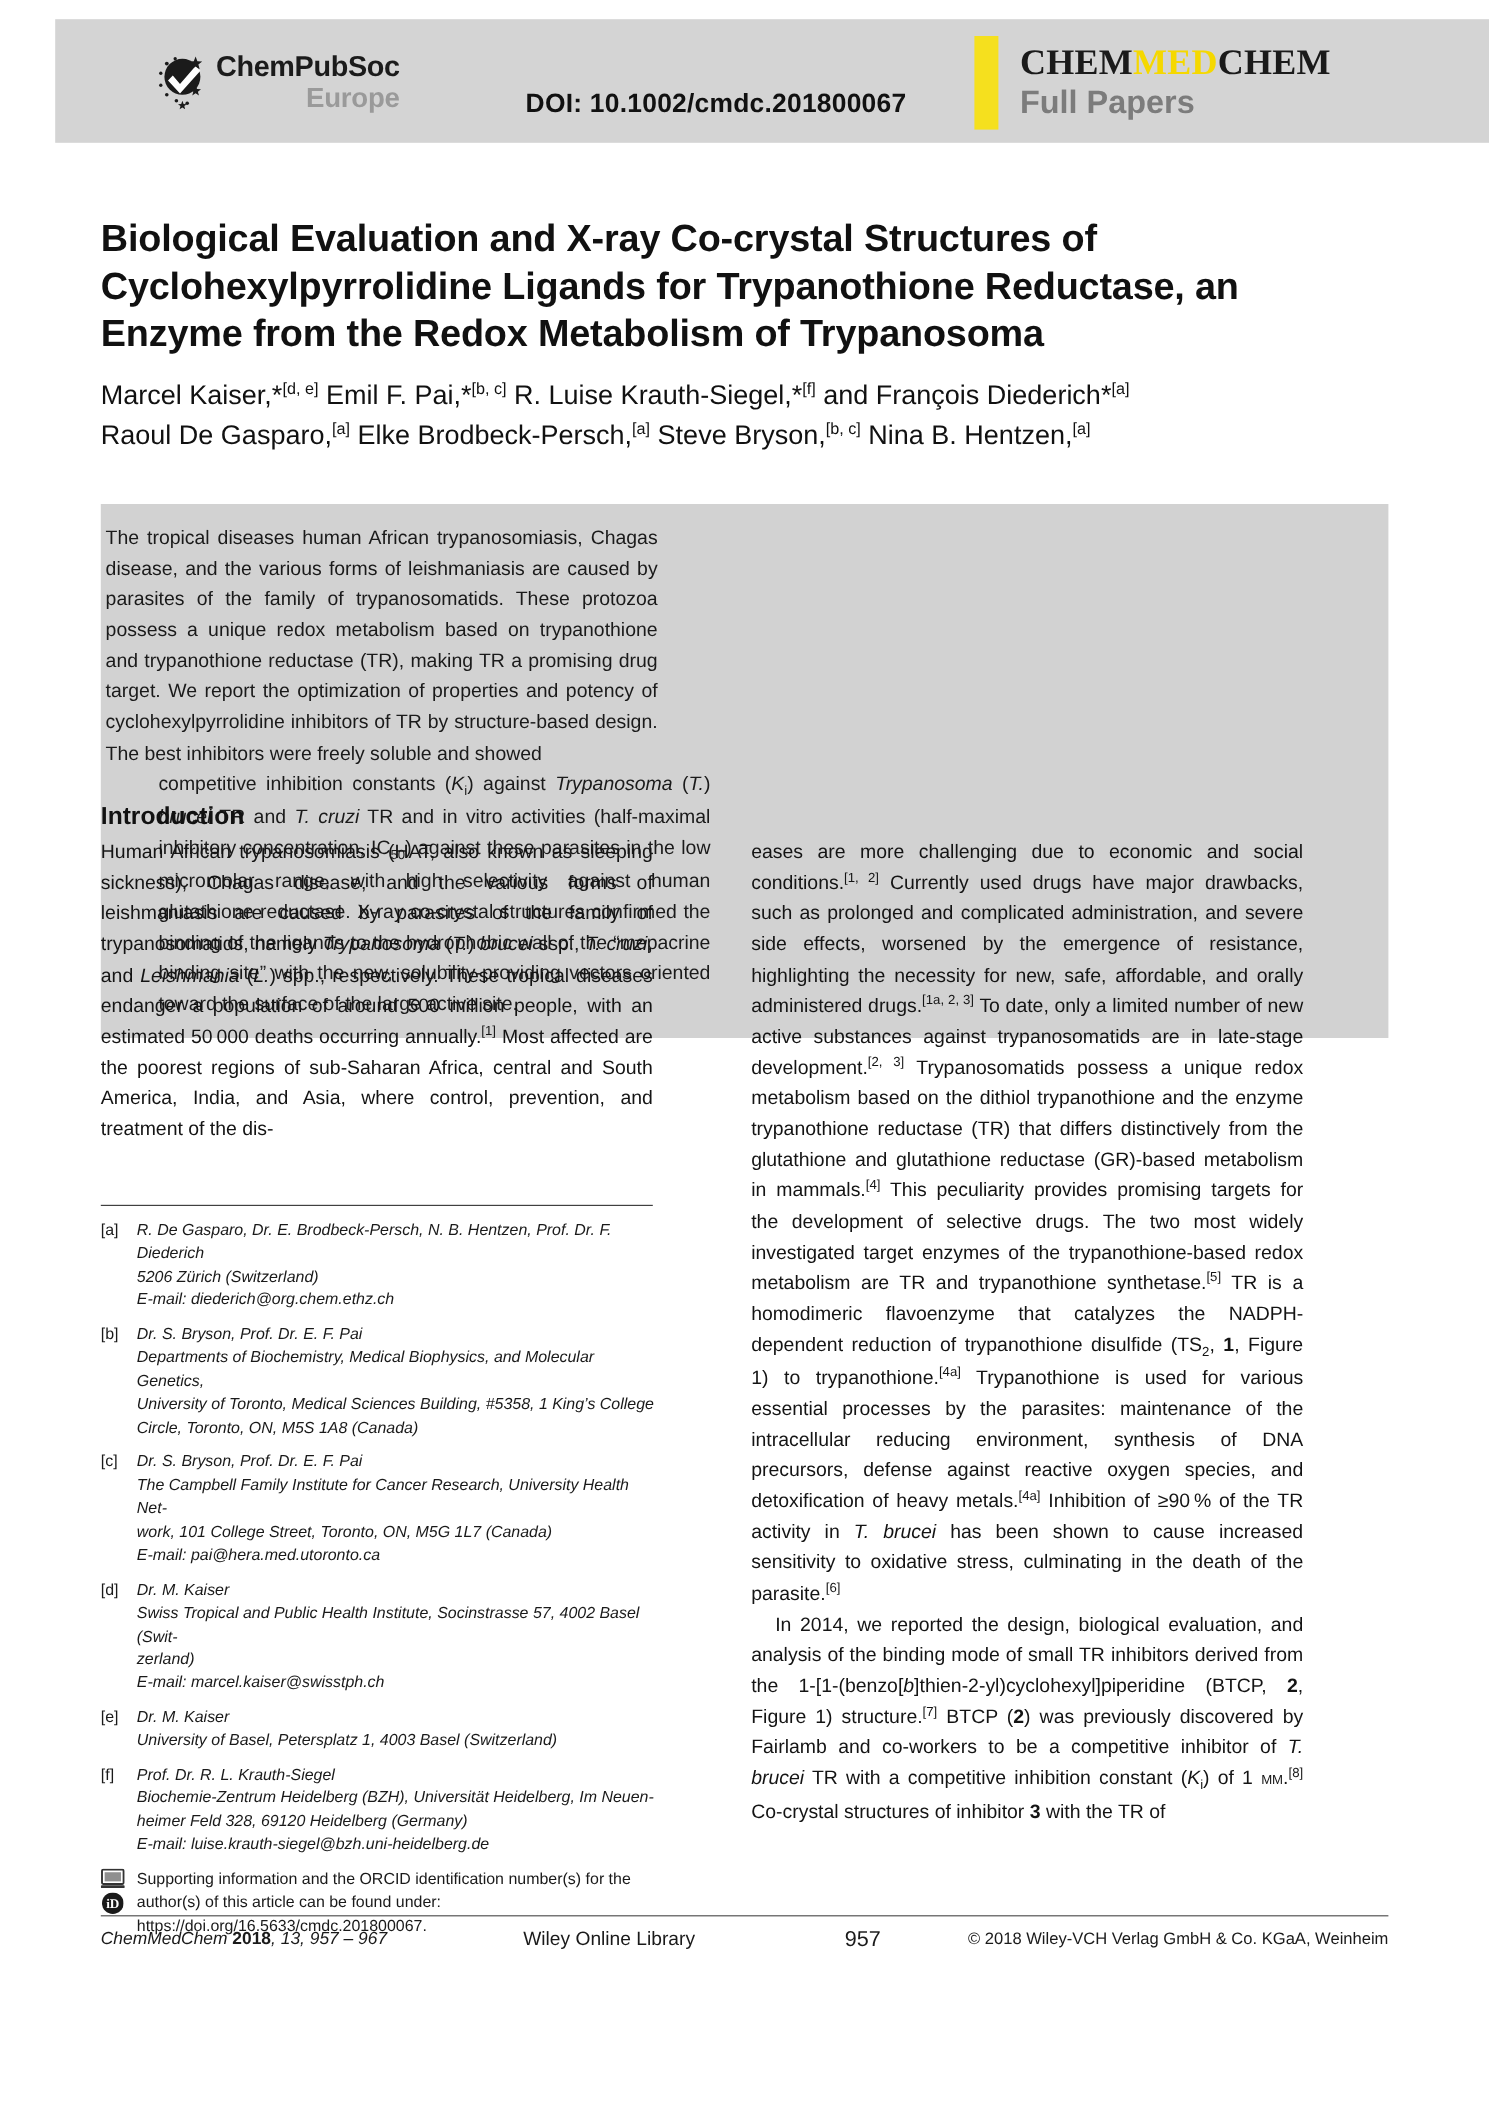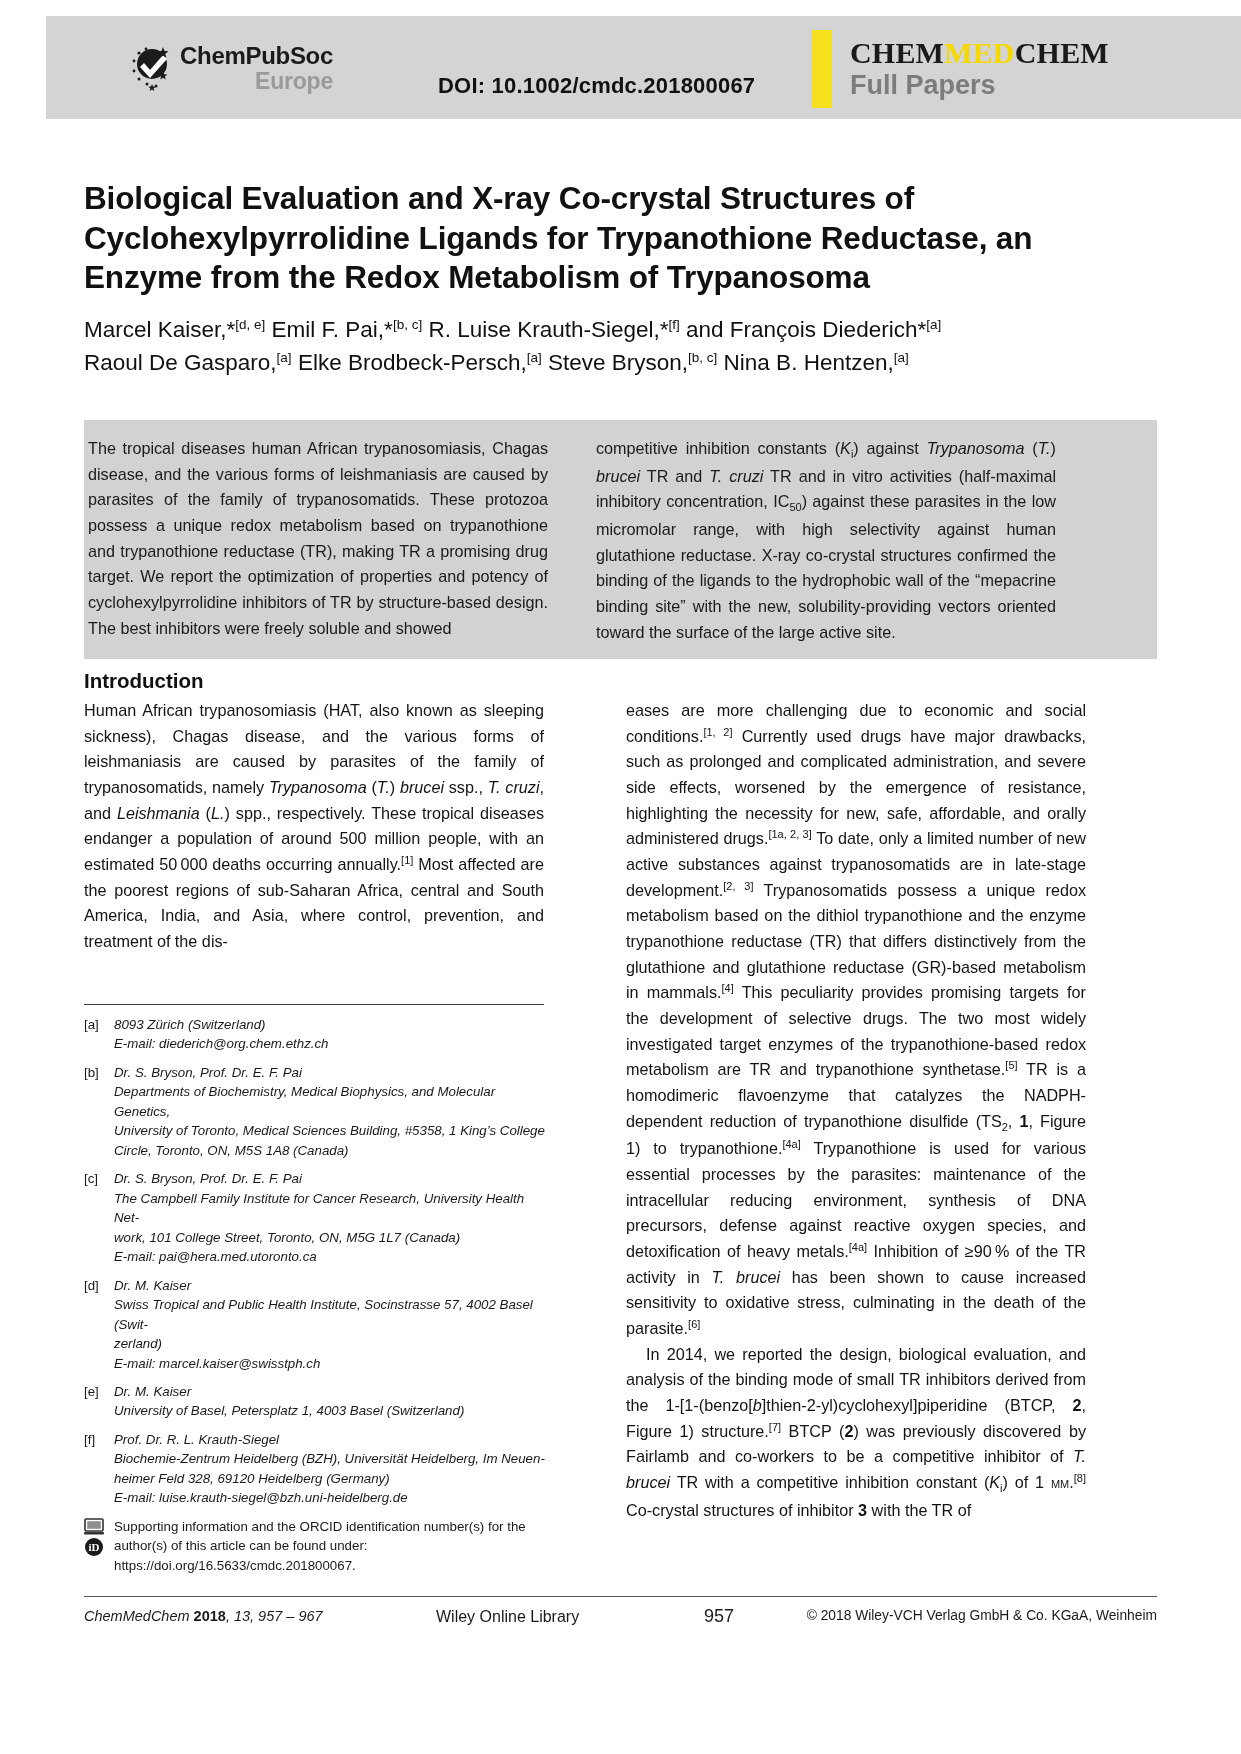--- a/index.html
+++ b/index.html
@@ -121,20 +121,21 @@
 
   
   .abstract {
     position: absolute;
     left: 84px; top: 420px;
     width: 1073px;
     background: #d2d2d2;
     padding: 16px 0 14px 0;
     box-sizing: border-box;
     display: flex;
+    flex-direction: column;
   }
   .abstract-col {
     width: 460px;
     font-size: 16.2px;
     line-height: 1.585;
     text-align: justify;
     color: #1a1a1a;
     padding: 0 0 0 0;
   }
   .abstract-col.left { margin-left: 4px; }
@@ -324,21 +325,22 @@
   <div class="col-right">
     <p>eases are more challenging due to economic and social conditions.<sup class="ref">[1, 2]</sup> Currently used drugs have major drawbacks, such as prolonged and complicated administration, and severe side effects, worsened by the emergence of resistance, highlighting the necessity for new, safe, affordable, and orally administered drugs.<sup class="ref">[1a, 2, 3]</sup> To date, only a limited number of new active substances against trypanosomatids are in late-stage development.<sup class="ref">[2, 3]</sup> Trypanosomatids possess a unique redox metabolism based on the dithiol trypanothione and the enzyme trypanothione reductase (TR) that differs distinctively from the glutathione and glutathione reductase (GR)-based metabolism in mammals.<sup class="ref">[4]</sup> This peculiarity provides promising targets for the development of selective drugs. The two most widely investigated target enzymes of the trypanothione-based redox metabolism are TR and trypanothione synthetase.<sup class="ref">[5]</sup> TR is a homodimeric flavoenzyme that catalyzes the NADPH-dependent reduction of trypanothione disulfide (TS<sub class="sb">2</sub>, <b>1</b>, Figure 1) to trypanothione.<sup class="ref">[4a]</sup> Trypanothione is used for various essential processes by the parasites: maintenance of the intracellular reducing environment, synthesis of DNA precursors, defense against reactive oxygen species, and detoxification of heavy metals.<sup class="ref">[4a]</sup> Inhibition of ≥90 % of the TR activity in <i>T. brucei</i> has been shown to cause increased sensitivity to oxidative stress, culminating in the death of the parasite.<sup class="ref">[6]</sup></p>
     <p class="indent">In 2014, we reported the design, biological evaluation, and analysis of the binding mode of small TR inhibitors derived from the 1-[1-(benzo[<i>b</i>]thien-2-yl)cyclohexyl]piperidine (BTCP, <b>2</b>, Figure 1) structure.<sup class="ref">[7]</sup> BTCP (<b>2</b>) was previously discovered by Fairlamb and co-workers to be a competitive inhibitor of <i>T. brucei</i> TR with a competitive inhibition constant (<i>K</i><sub class="sb">i</sub>) of 1 <span class="sc">μm</span>.<sup class="ref">[8]</sup> Co-crystal structures of inhibitor <b>3</b> with the TR of</p>
   </div>
 
   <div class="fn-rule"></div>
   <div class="footnotes" id="footnote-container">
       <div class="fn-item">
         <div class="fn-label">[a]</div>
         <div class="fn-body">
-          <span class="fn-line">8093 Zürich (Switzerland)</span>
+          <span class="fn-line">R. De Gasparo, Dr. E. Brodbeck-Persch, N. B. Hentzen, Prof. Dr. F. Diederich</span>
+          <span class="fn-line">5206 Zürich (Switzerland)</span>
           <span class="fn-line">E-mail: diederich@org.chem.ethz.ch</span>
         </div>
       </div>
       <div class="fn-item">
         <div class="fn-label">[b]</div>
         <div class="fn-body">
           <span class="fn-line">Dr. S. Bryson, Prof. Dr. E. F. Pai</span>
           <span class="fn-line">Departments of Biochemistry, Medical Biophysics, and Molecular Genetics,</span>
           <span class="fn-line">University of Toronto, Medical Sciences Building, #5358, 1 King’s College</span>
           <span class="fn-line">Circle, Toronto, ON, M5S 1A8 (Canada)</span>

